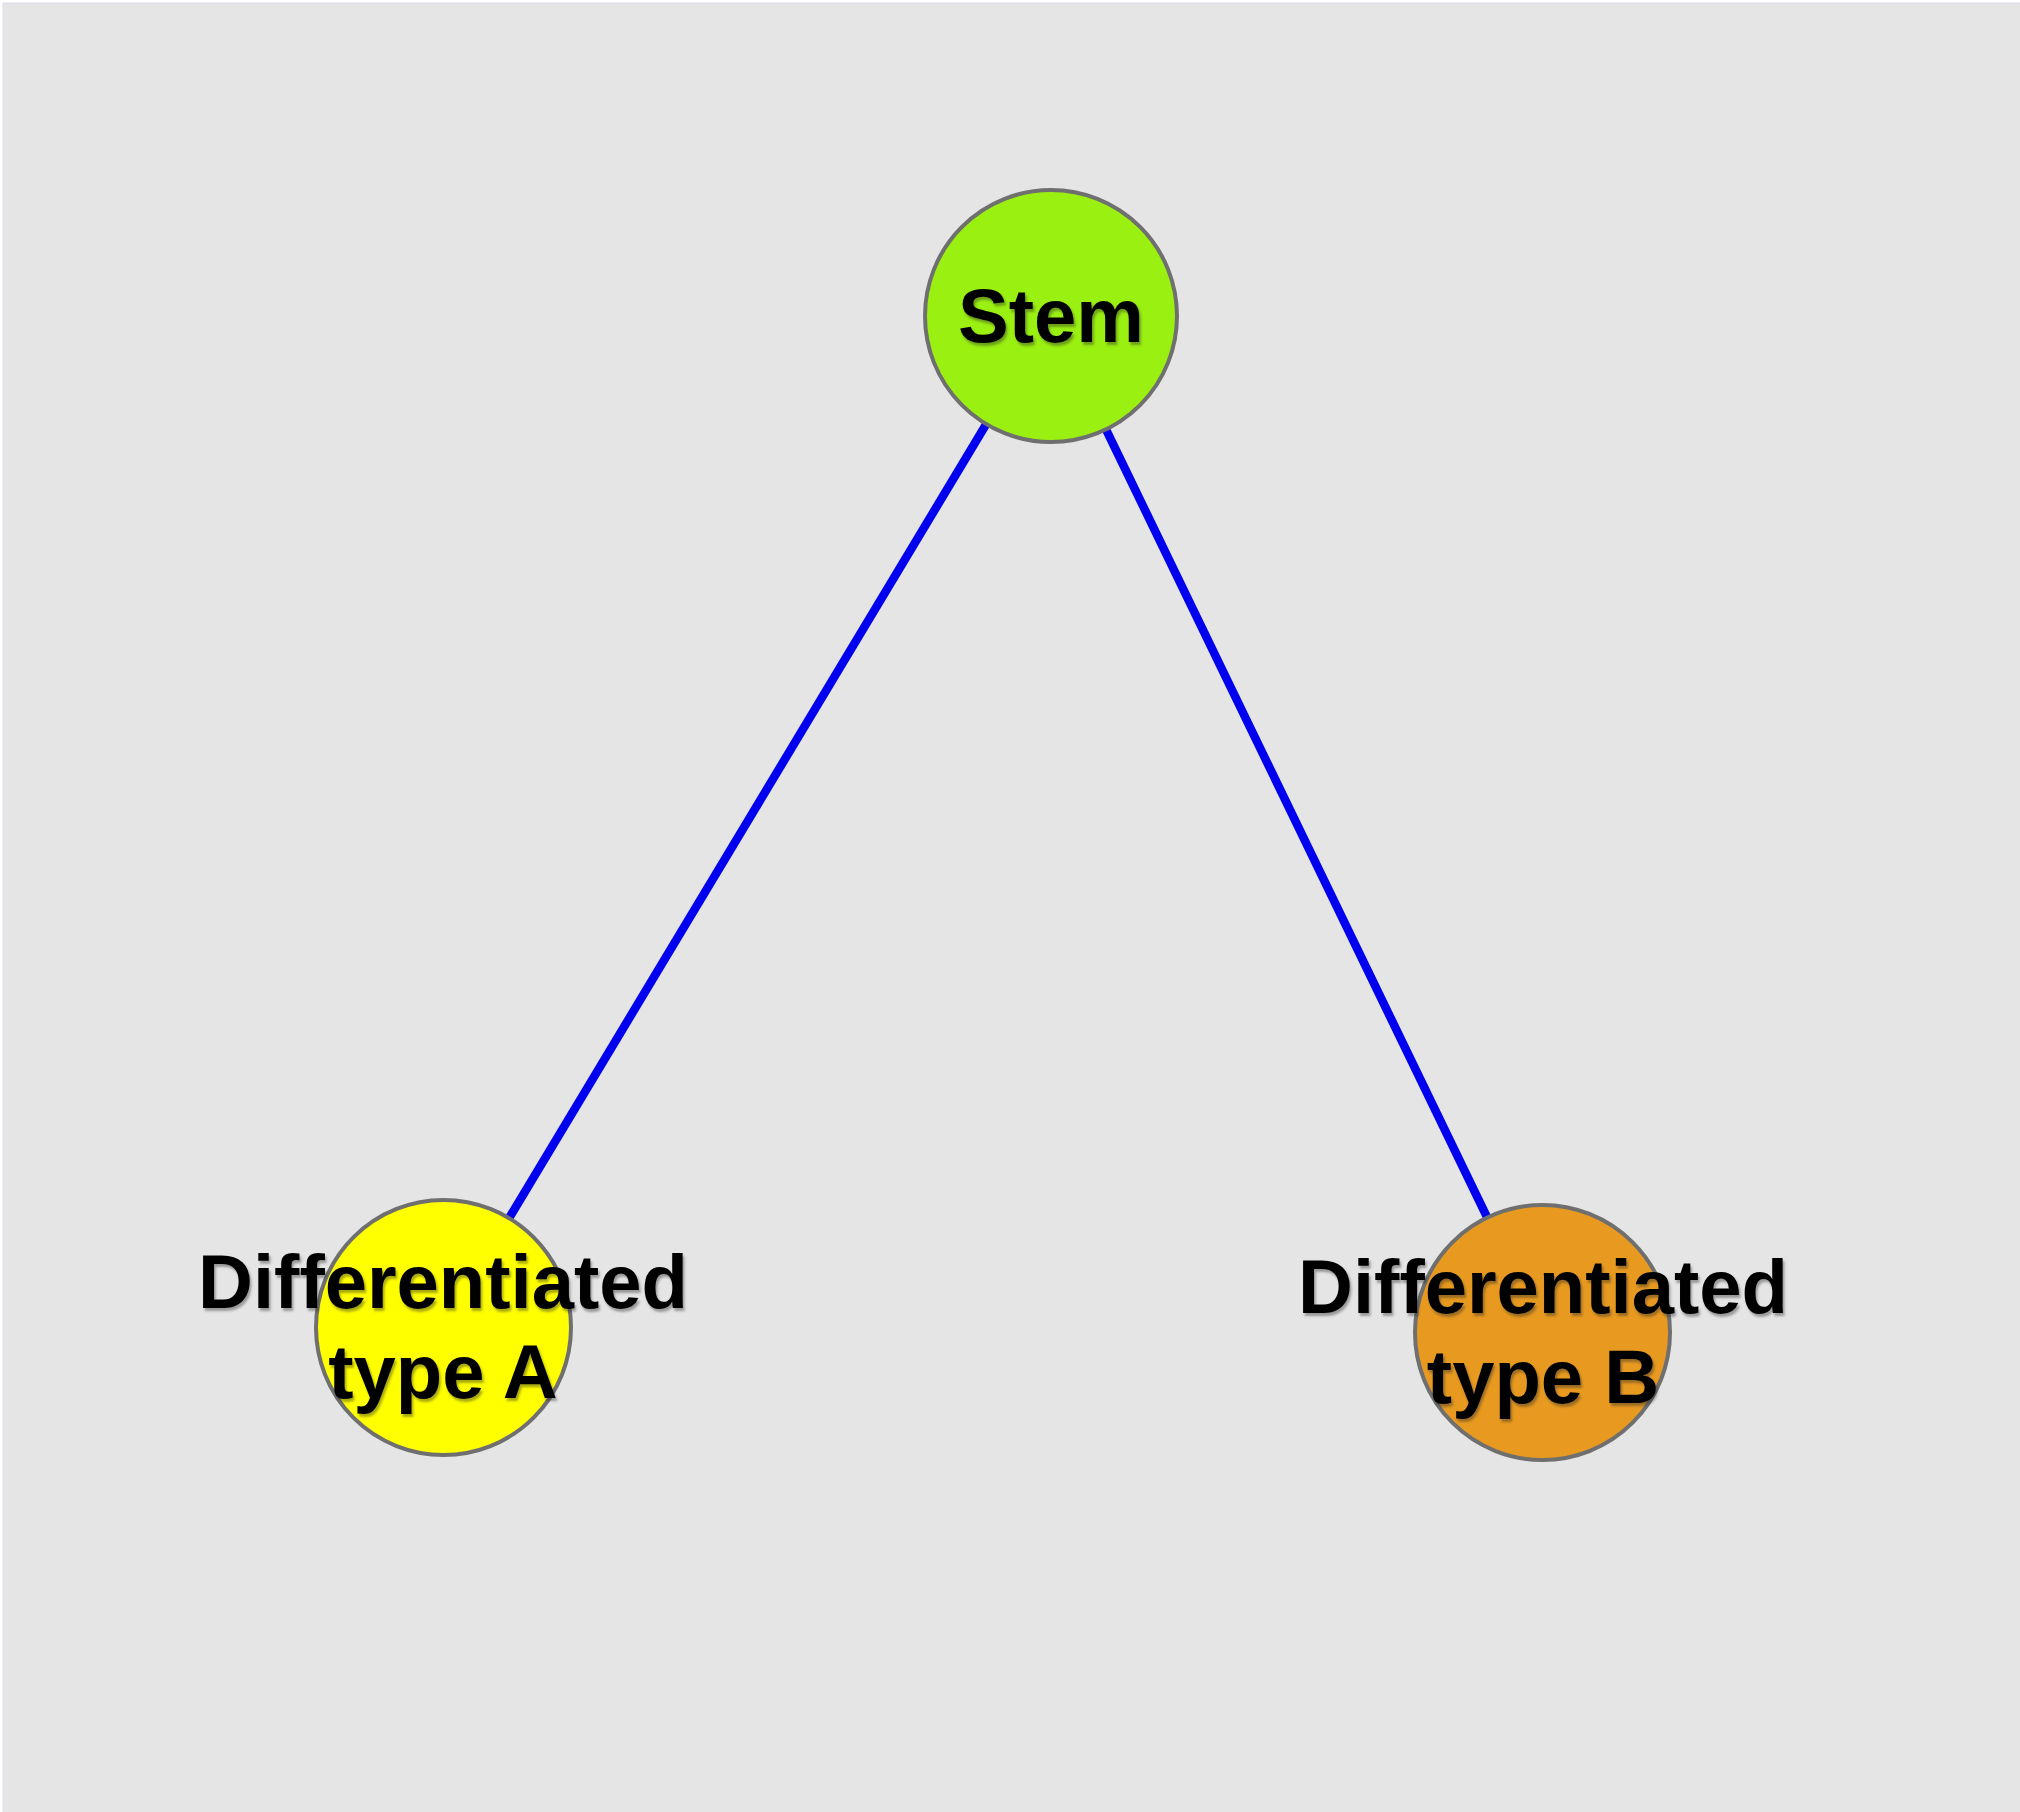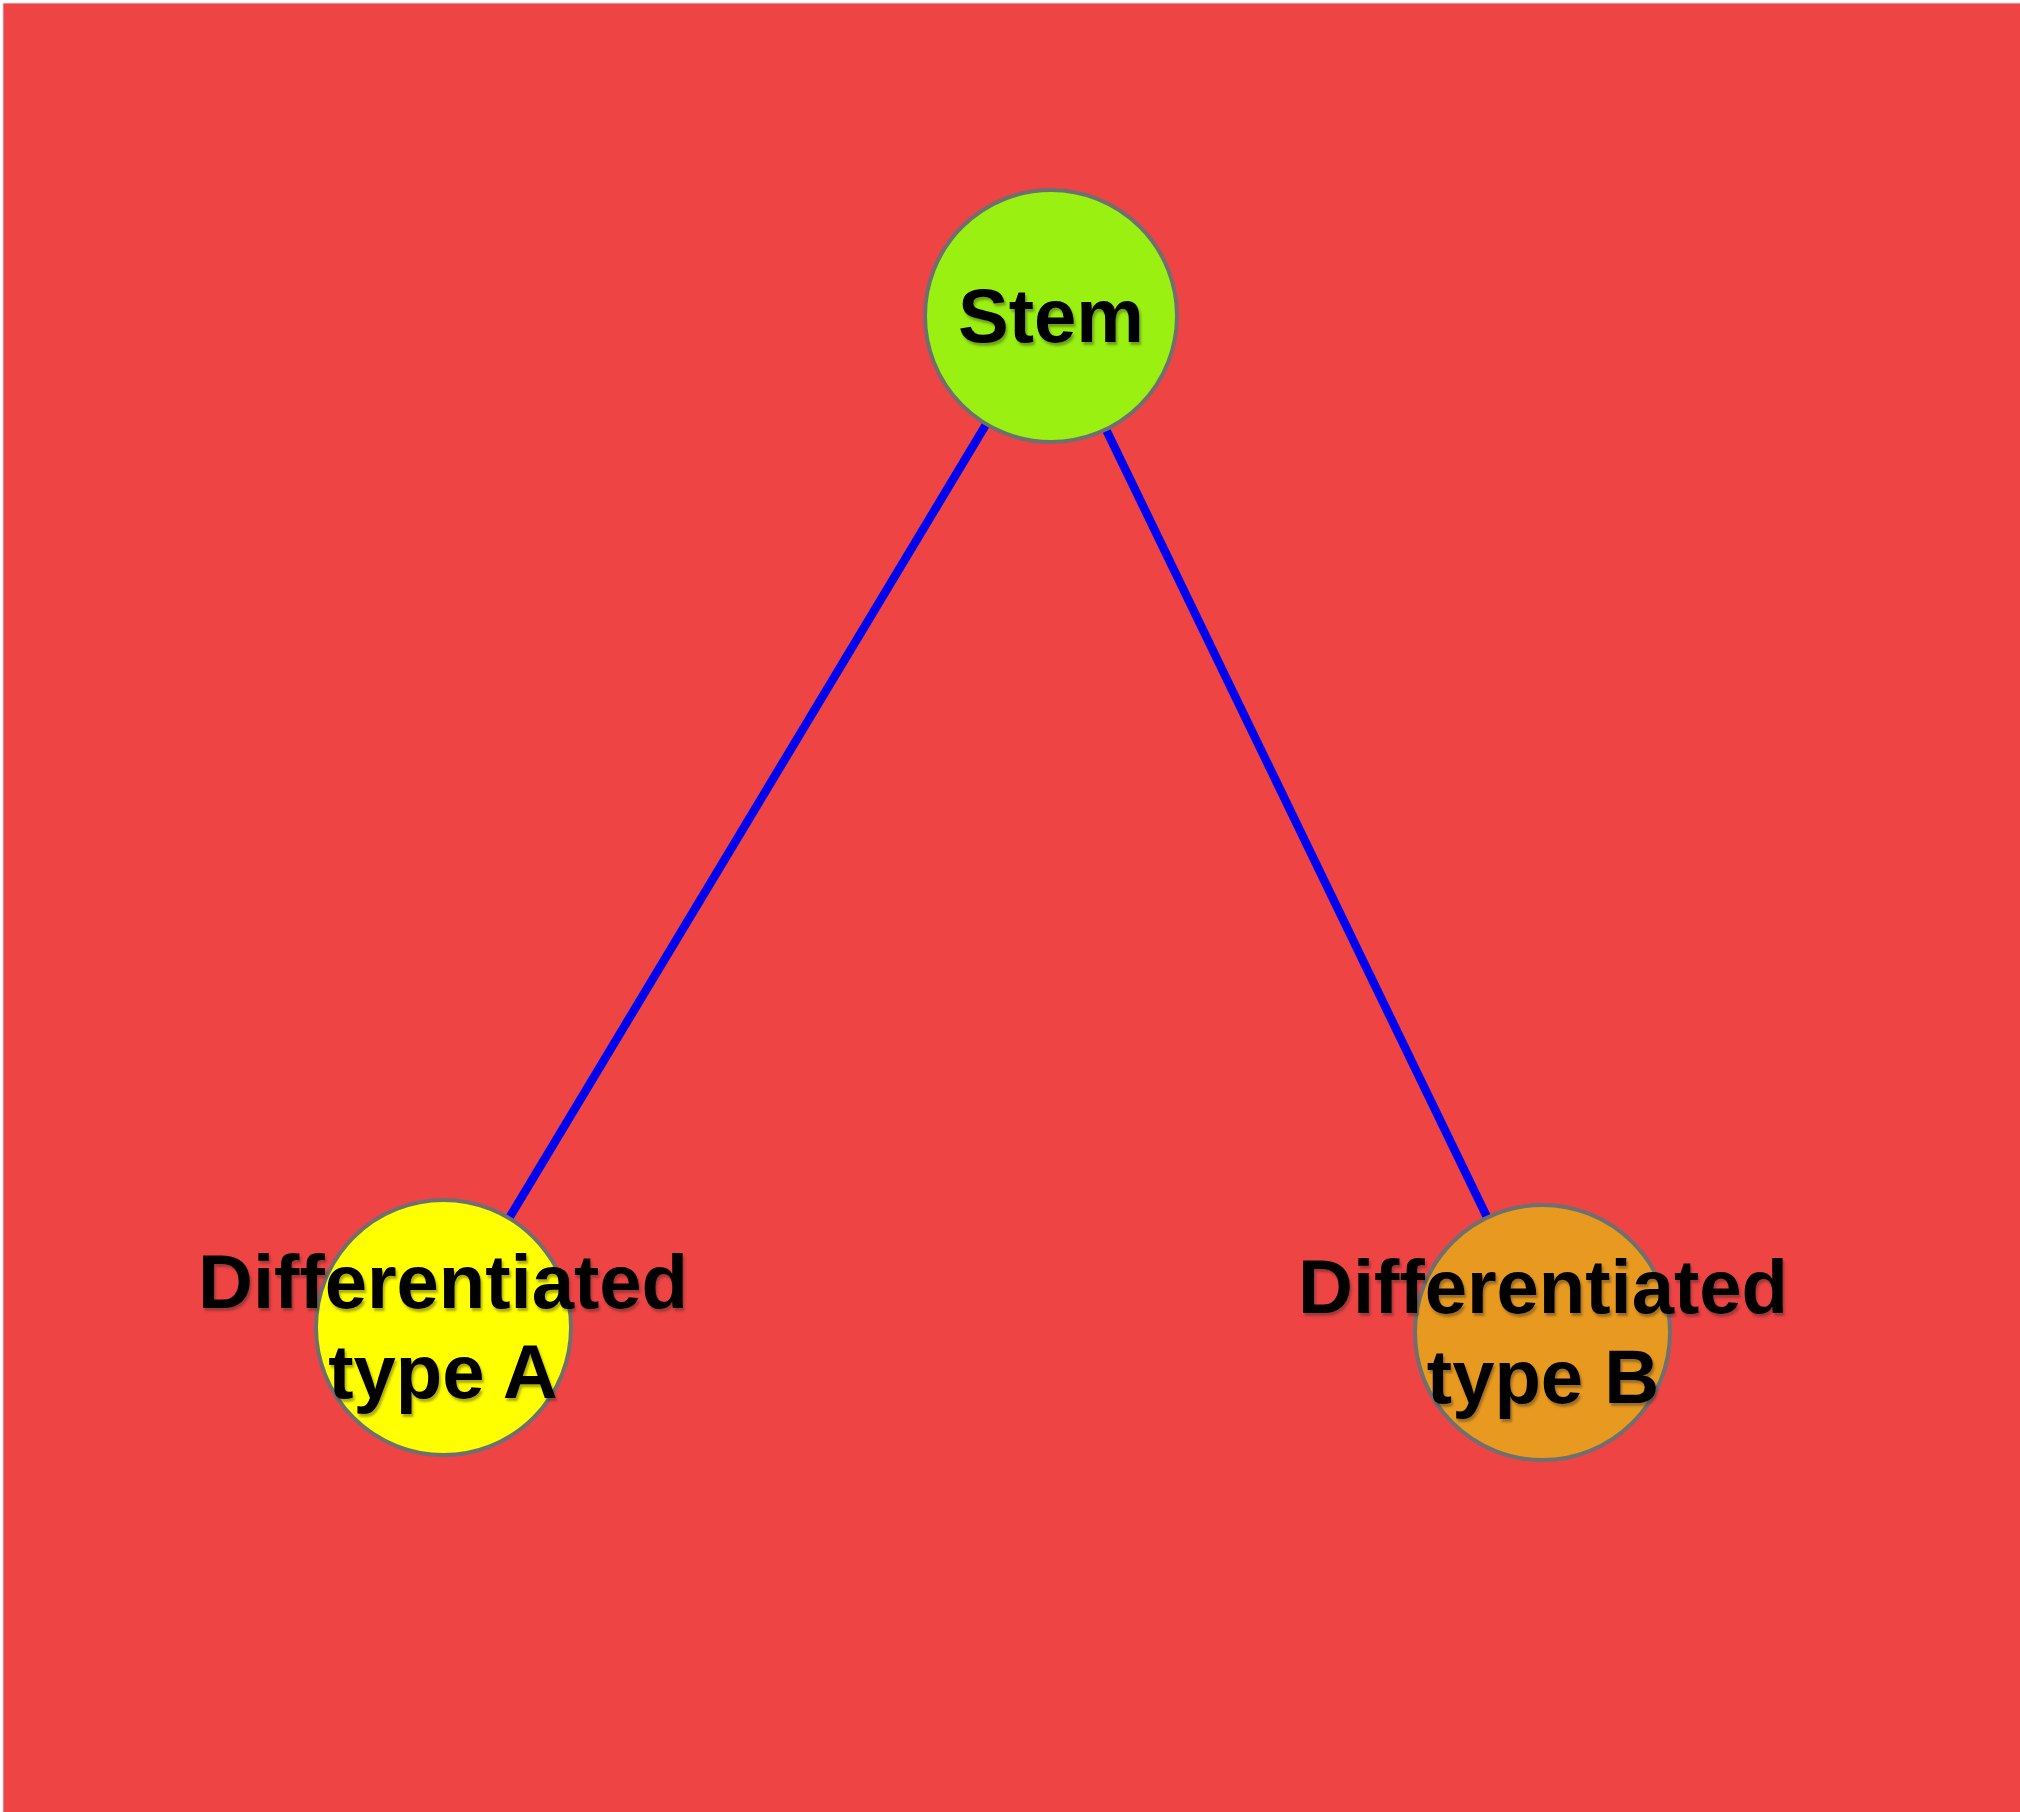--- a/index.html
+++ b/index.html
@@ -43,21 +43,21 @@
     text-align: center;
     white-space: pre-line;
     letter-spacing: 0px;
     text-shadow: 1.7px 2.5px 2.5px rgba(40, 40, 40, 0.40);
     pointer-events: none;
   }
 </style>
 </head>
 <body>
 
-<div class="stage" style="background: #ef4444;">
+<div class="stage" style="background: #e5e5e5;">
 
   <svg class="edges" viewBox="0 0 2384 2138" xmlns="http://www.w3.org/2000/svg" aria-hidden="true">
     <line x1="1240" y1="373" x2="523" y2="1566" stroke="#0000EE" stroke-width="10"></line>
     <line x1="1240" y1="373" x2="1820" y2="1572" stroke="#0000EE" stroke-width="10"></line>
   </svg>
 
   <div class="node-circle" style="left: 923px; top: 188px; width: 256px; height: 256px; background: rgb(154, 240, 17); border-color: rgb(111, 111, 111); border-width: 4.2px;"></div>
   <div class="node-circle" style="left: 314px; top: 1198px; width: 259px; height: 259px; background: rgb(255, 255, 0); border-color: rgb(111, 111, 111); border-width: 4.2px;"></div>
   <div class="node-circle" style="left: 1413px; top: 1203px; width: 259px; height: 259px; background: rgb(232, 154, 32); border-color: rgb(111, 111, 111); border-width: 4.2px;"></div>
 

